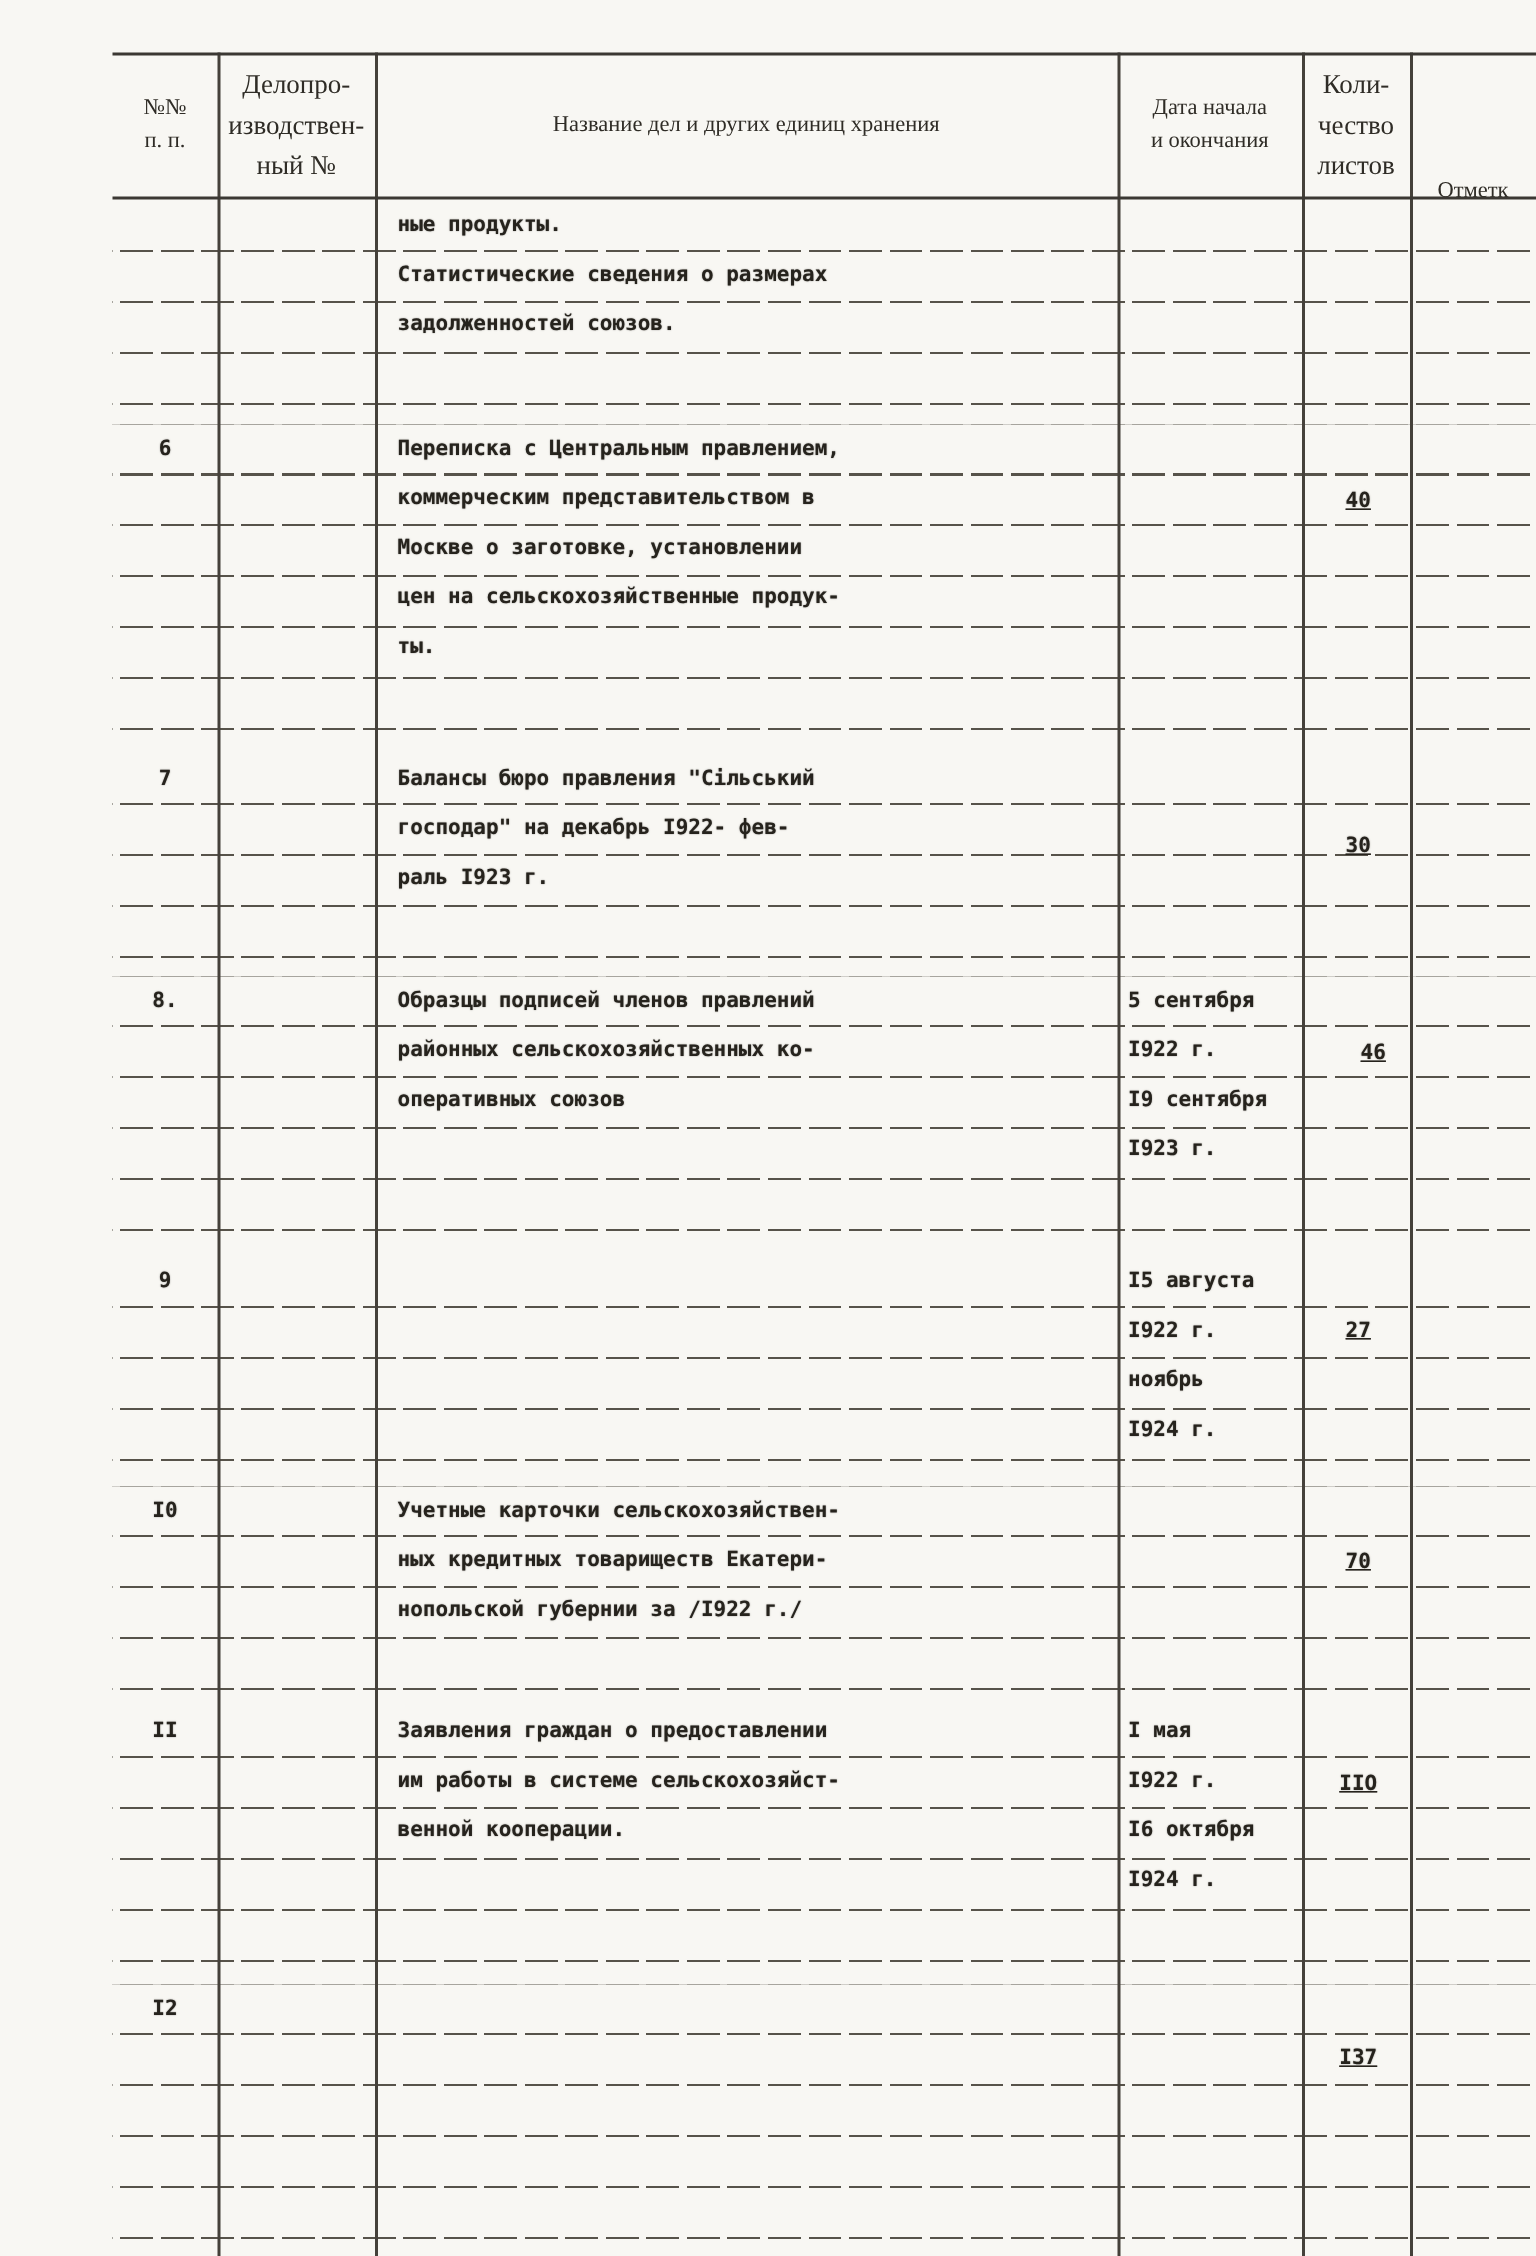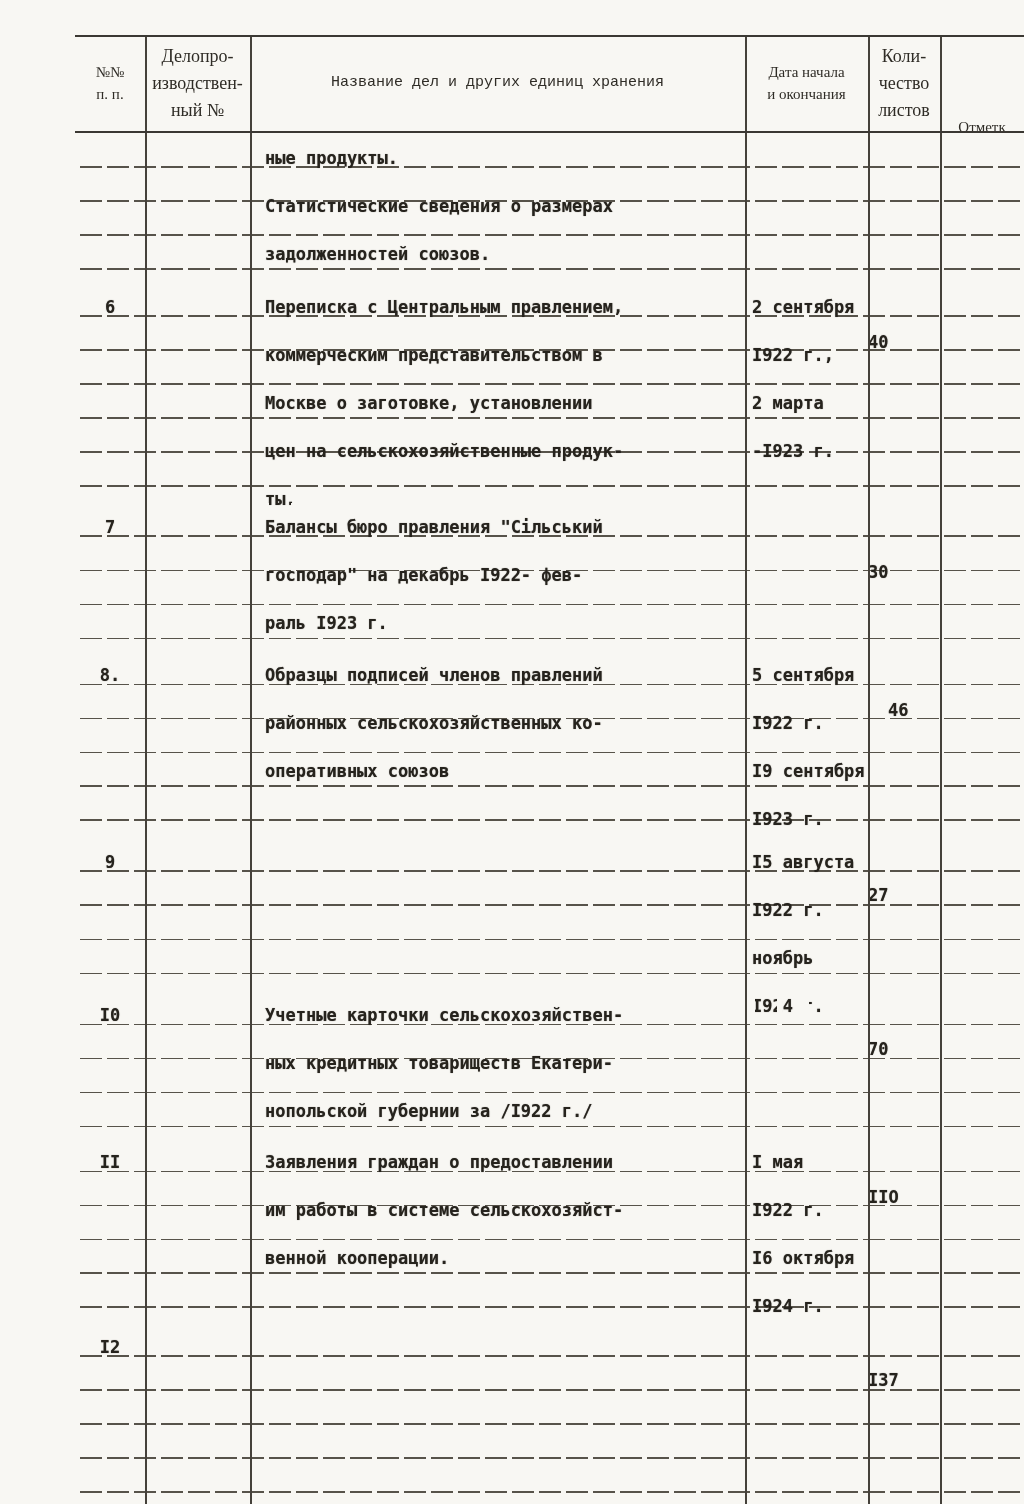--- a/index.html
+++ b/index.html
@@ -46,43 +46,43 @@
     position:absolute;
     left:75px; width:949px;
     z-index:1;
     background-image:
       repeating-linear-gradient(to right, #f8f7f3 0 5px, transparent 5px 27px),
       repeating-linear-gradient(to bottom, transparent 0 32.5px, #57534a 32.5px 34px);
   }
   .cell {
     position:absolute; top:0;
     white-space:pre;
-    line-height:48px;
-    font-size:17px;
+    line-height:33px;
+    font-size:14px;
     font-weight:700;
     color:#26231d;
     text-shadow:0 0 1px rgba(38,35,29,0.55);
   }
   .c1 { left:0;   width:70px;  text-align:center; }
   .c3 { left:190px; width:520px; }
   .c4 { left:677px; width:210px; }
-  .c5 { left:793px; width:75px; text-align:left; }
+  .c5 { left:793px; width:75px; text-align:center;text-decoration:underline; }
 </style>
 </head>
 <body>
 
 <div class="page">
 
   <div class="header">
     <div class="hcell" style="left:75px;width:70px;">№№
 п. п.</div>
     <div class="hcell" style="left:147px;width:101px;font-size:18px;">Делопро-
 изводствен-
 ный №</div>
-    <div class="hcell" style="left:252px;width:491px;font-family:Liberation Mono, monospace;">Название дел и других единиц хранения</div>
+    <div class="hcell" style="left:252px;width:491px;">Название дел и других единиц хранения</div>
     <div class="hcell" style="left:747px;width:119px;">Дата начала
 и окончания</div>
     <div class="hcell" style="left:870px;width:68px;font-size:18px;">Коли-
 чество
 листов</div>
     <div class="hcell" style="left:942px;width:80px;margin-top:44px;">Отметк</div>
   </div>
 
   <div class="row" style="top:134px;height:149px;">
     <div class="cell c1"></div>
@@ -93,24 +93,20 @@
     <div class="cell c5"></div>
   </div>
 
   <div class="row" style="top:283px;height:220px;">
     <div class="cell c1">6</div>
     <div class="cell c3">Переписка с Центральным правлением,
 коммерческим представительством в
 Москве о заготовке, установлении
 цен на сельскохозяйственные продук-
 ты.</div>
-    <div class="cell c4">2 сентября
-I922 г.,
-2 марта
--I923 г.</div>
     <div class="cell c5" style="top:35px;">40</div>
   </div>
 
   <div class="row" style="top:503px;height:148px;">
     <div class="cell c1">7</div>
     <div class="cell c3">Балансы бюро правления "Сільський
 господар" на декабрь I922- фев-
 раль I923 г.</div>
     <div class="cell c4"></div>
     <div class="cell c5" style="top:45px;">30</div>

